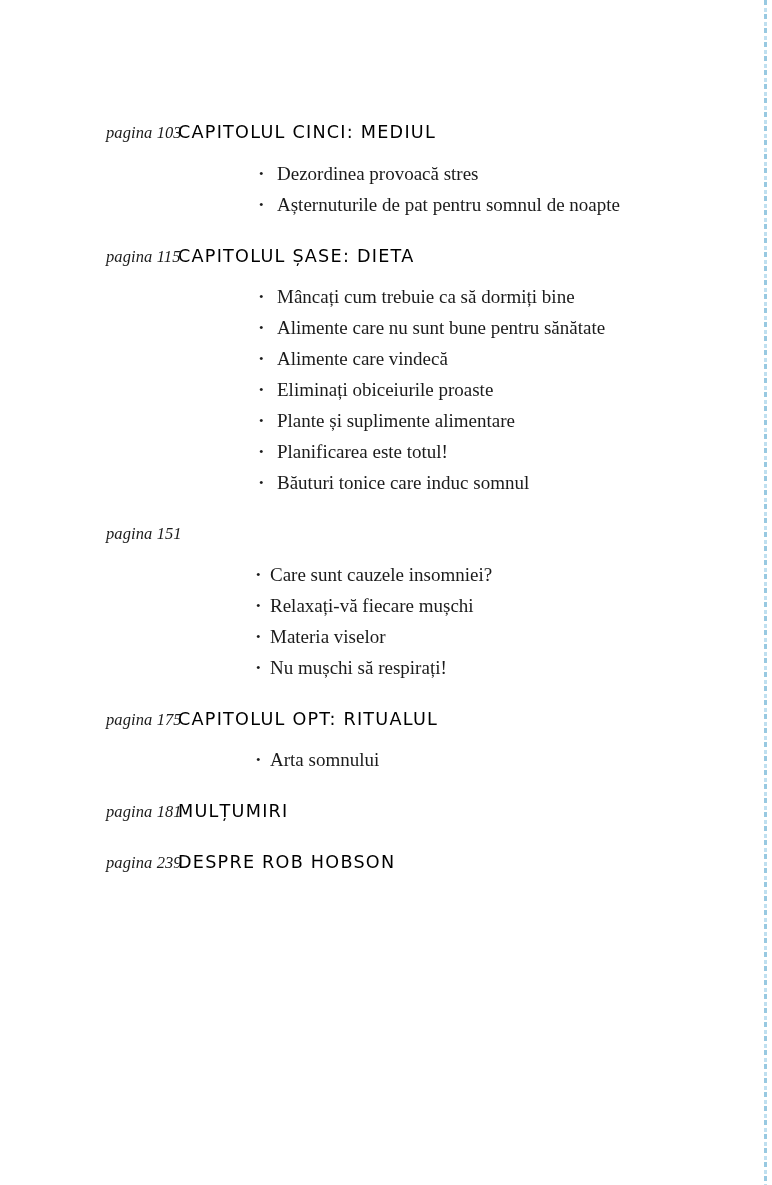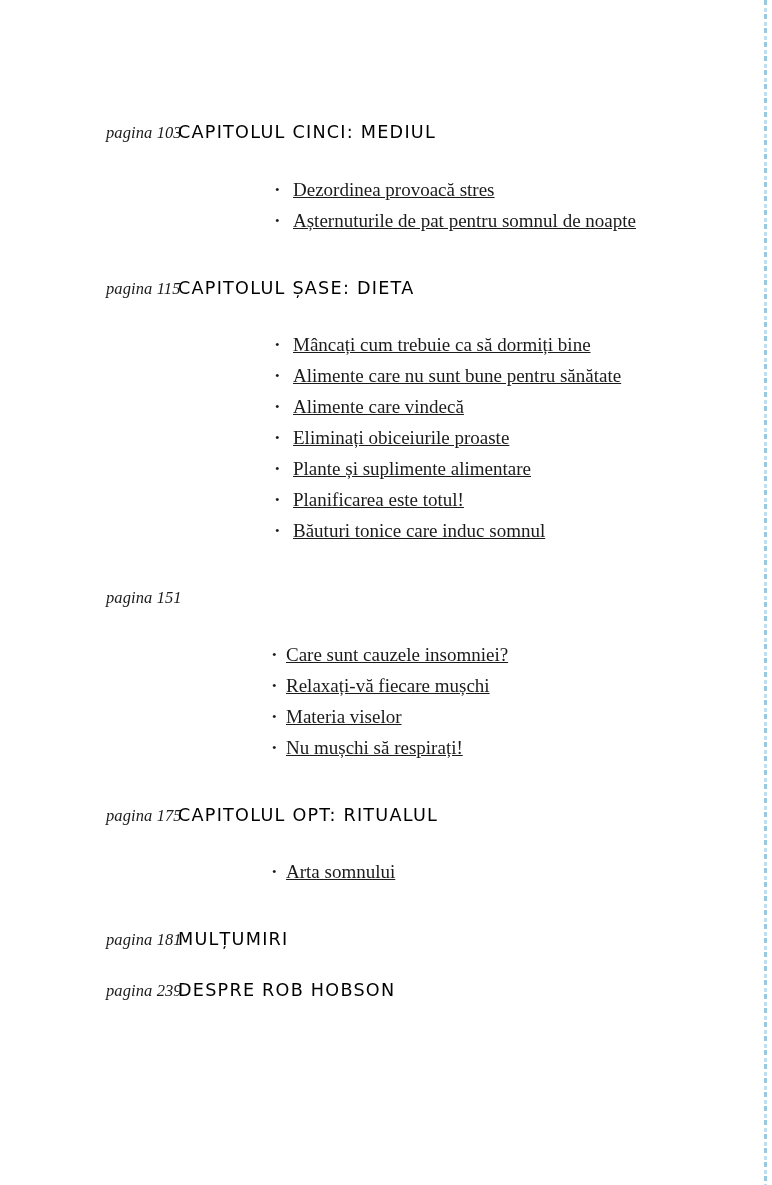--- a/index.html
+++ b/index.html
@@ -77,23 +77,22 @@
     font-size: 17.6px;
     line-height: 1;
     letter-spacing: 1.25px;
     color: #000000;
     white-space: nowrap;
     font-weight: 400;
   }
 
   ul.topics {
     list-style: none;
-    margin: 16px;
+    margin: 0;
     padding: 0;
-    text-decoration: underline;
   }
 
   ul.topics li {
     position: relative;
     font-size: 19px;
     line-height: 31px;
     color: #1b1b1b;
     white-space: nowrap;
   }
 

